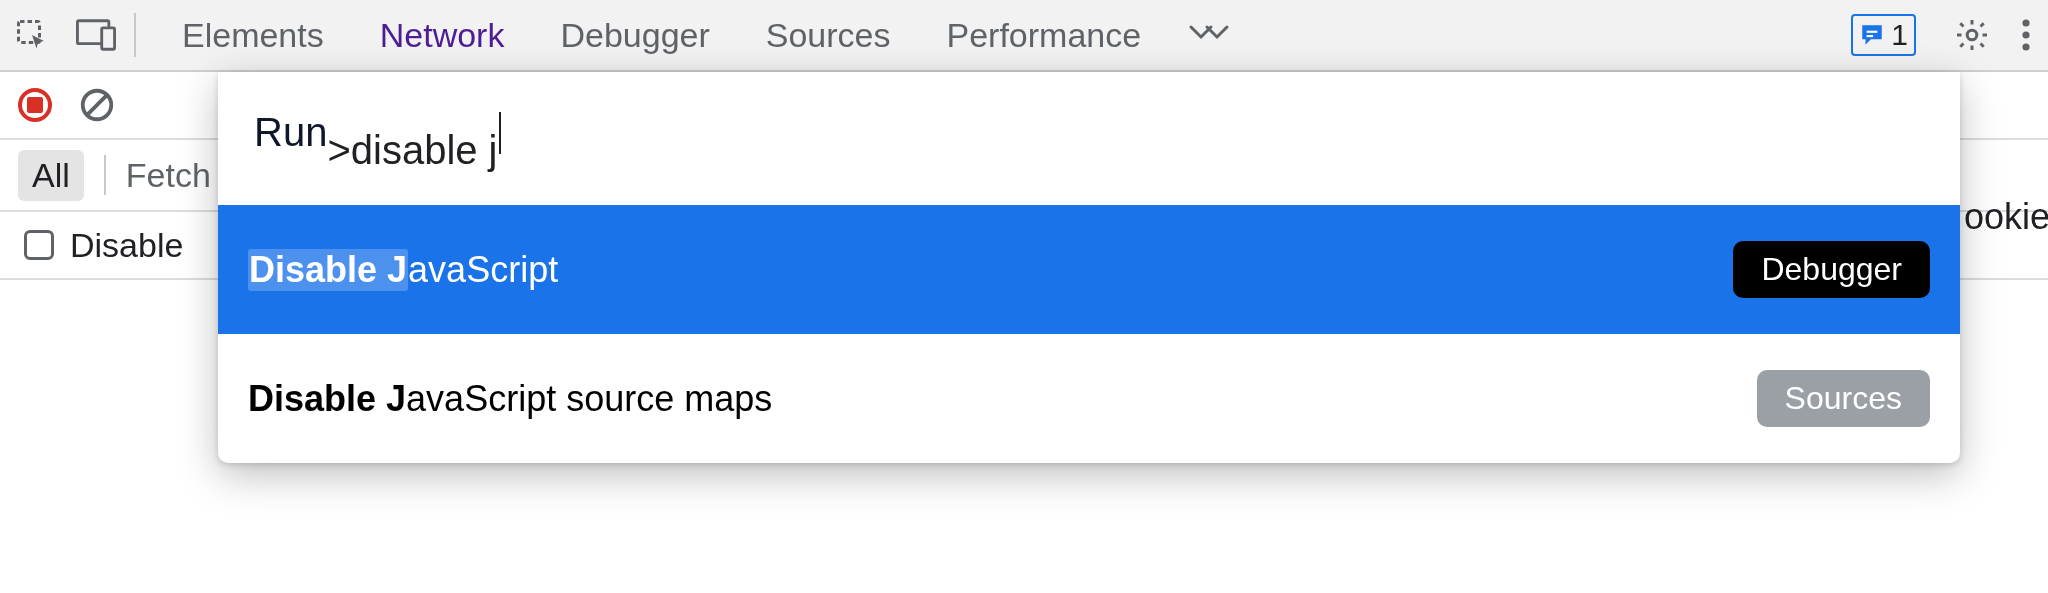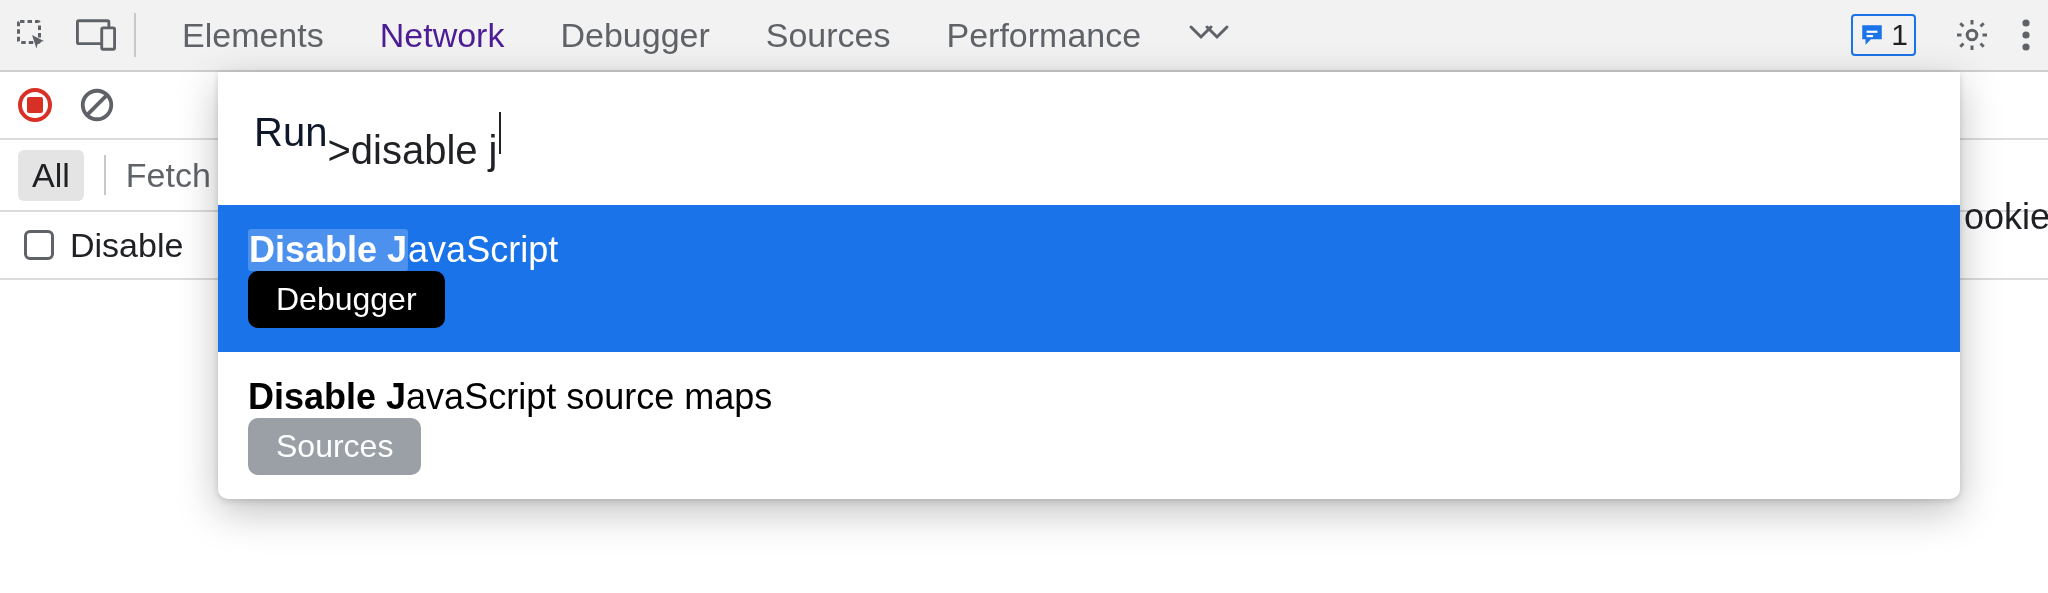--- a/index.html
+++ b/index.html
@@ -148,26 +148,25 @@
     .caret {
       display: inline-block;
       width: 2px;
       height: 42px;
       background: #202124;
       vertical-align: middle;
       margin-left: 1px;
     }
     .cmd-item {
       display: flex;
-      align-items: flex-start;
+      align-items: center;
       justify-content: space-between;
-      padding: 24px 30px;
+      padding: 36px 30px;
       font-size: 36px;
       cursor: pointer;
-      flex-direction: column;
     }
     .cmd-item.selected {
       background: #1a73e8;
       color: #fff;
     }
     .cmd-item .label {
       display: flex;
       align-items: baseline;
     }
     .match-part { font-weight: 700; }

